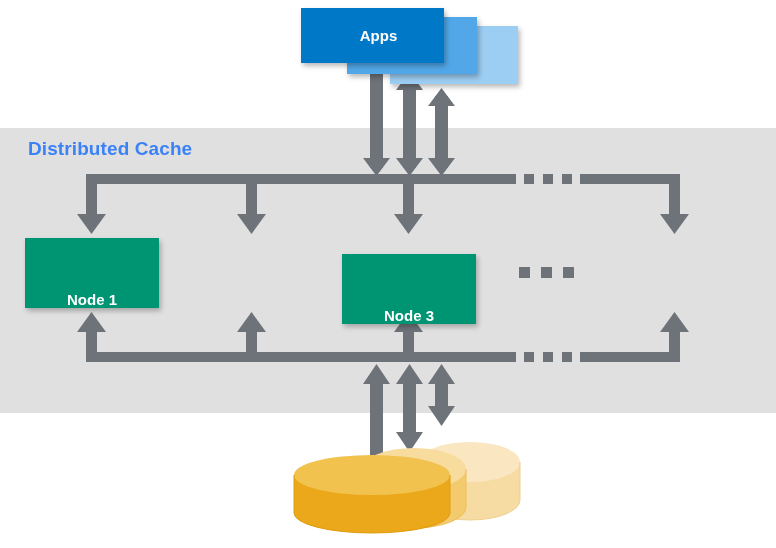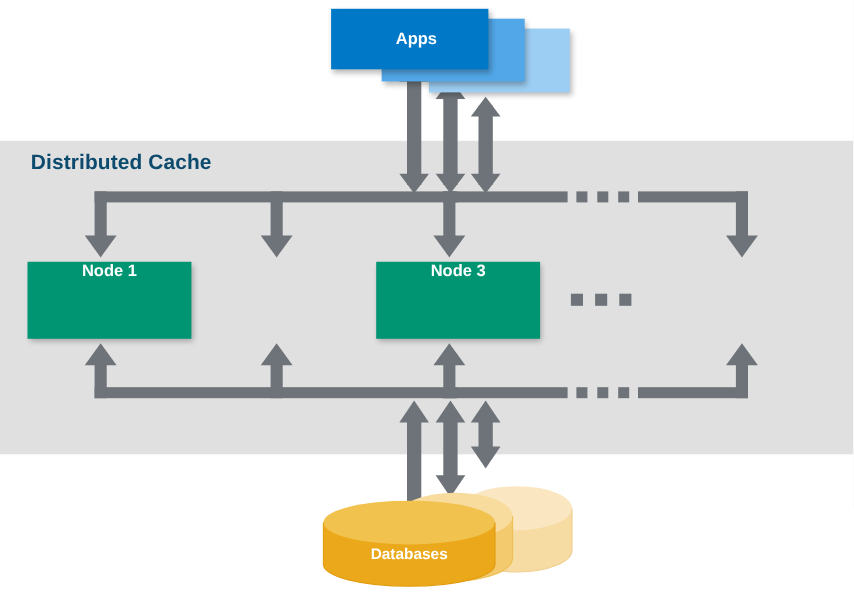--- a/index.html
+++ b/index.html
@@ -24,21 +24,21 @@
     width: 776px;
     height: 285px;
     background: #e0e0e0;
   }
   #cache-label {
     position: absolute;
     left: 28px;
     top: 138px;
     font-size: 19px;
     font-weight: bold;
-    color: #0c4a6e;
+    color: #3b82f6;
     letter-spacing: 0.1px;
     white-space: nowrap;
   }
   .app-box {
     position: absolute;
     box-shadow: 2px 3px 5px rgba(0,0,0,0.28);
   }
   #app-box-back {
     left: 390px;
     top: 26px;
@@ -65,36 +65,36 @@
   }
   #app-box-front .box-label {
     color: #ffffff;
     font-size: 15px;
     font-weight: bold;
     margin-left: 12px;
   }
   .node-box {
     position: absolute;
     top: 238px;
-    width: 149px;
+    width: 134px;
     height: 70px;
     background: #009572;
     box-shadow: 2px 3px 5px rgba(0,0,0,0.26);
     display: flex;
-    align-items: flex-start;
+    align-items: flex-end;
     justify-content: center;
   }
   .node-box .box-label {
     color: #ffffff;
     font-size: 15px;
     font-weight: bold;
   }
   #node-box-0 { left: 25px; }
   #node-box-1 { left: 185px; }
-  #node-box-2 { left: 342px; }
+  #node-box-2 { left: 342px; margin-top: 16px; }
   #node-box-3 { left: 608px; }
 
   .ellipsis-dots {
     position: absolute;
     display: flex;
     gap: 11px;
   }
   .ellipsis-dots span {
     display: block;
     width: 11px;
@@ -294,15 +294,14 @@
   </svg>
 
   <svg class="db-cyl" id="db-cyl-front" viewBox="0 0 160 80" xmlns="http://www.w3.org/2000/svg">
     <g>
       <path d="M2,20 L2,58 A78,20 0 0 0 158,58 L158,20 Z" fill="#eba81b"></path>
       <ellipse cx="80" cy="20" rx="78" ry="20" fill="#f2c24e"></ellipse>
       <path d="M2,20 L2,58 A78,20 0 0 0 158,58 L158,20" fill="none" stroke="#e09c0d" stroke-width="1"></path>
     </g>
   </svg>
 
-  <div id="db-label">Databases</div>
 
 </div>
 
 </body></html>

